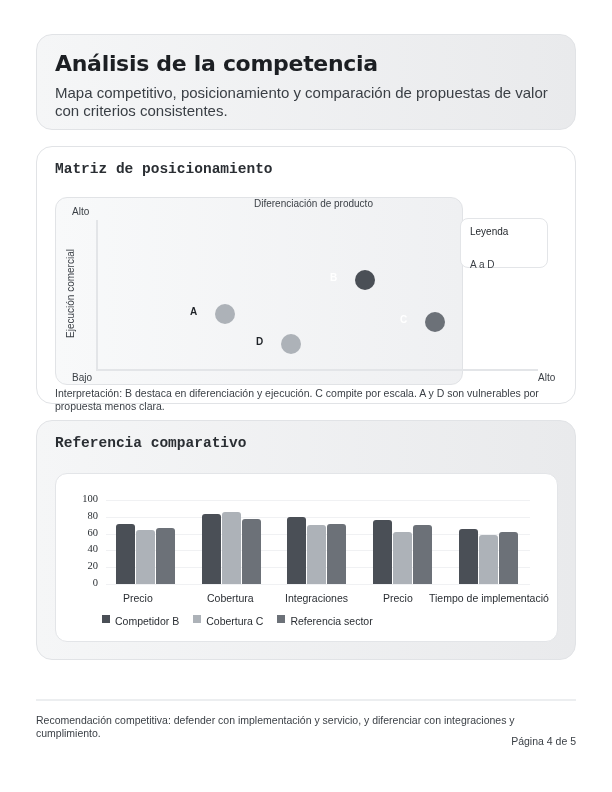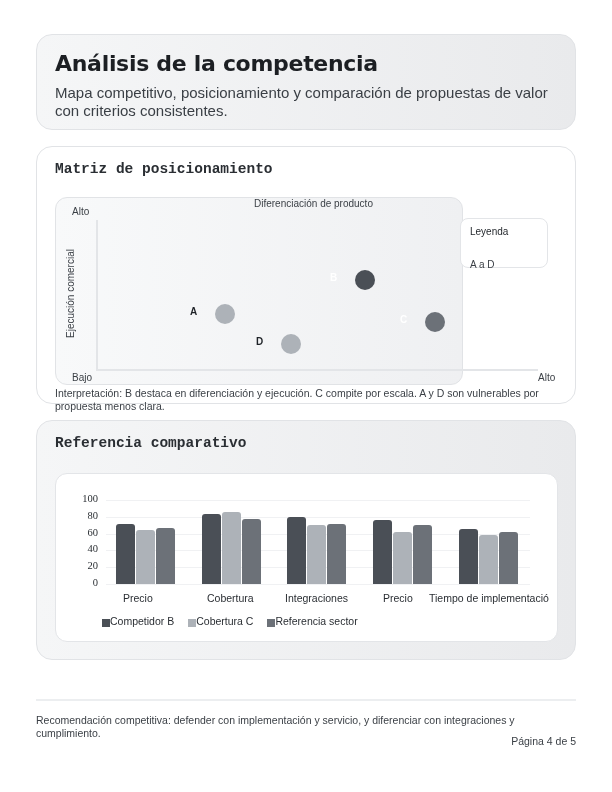--- a/index.html
+++ b/index.html
@@ -27,21 +27,21 @@
     .bench-card { top: 420px; height: 240px; background: linear-gradient(90deg, #f5f6f7 0%, #e9eaec 100%); }
     .bench-card h2 { top: 14px; }
     .chart-panel { position: absolute; left: 18px; top: 52px; width: 503px; height: 169px; background: #ffffff; border: 1px solid #e3e5e8; border-radius: 12px; }
     .plot { position: absolute; left: 50px; top: 26px; width: 424px; height: 84px; font-family: Liberation Serif, serif; }
     .gridline { position: absolute; left: 0; width: 424px; height: 1px; background: #f0f1f3; }
     .ytick { position: absolute; right: 462px; font-size: 10.5px; color: #2a2e33; width: 30px; text-align: right; }
     .group { position: absolute; bottom: 0; width: 60px; height: 84px; }
     .bar { position: absolute; bottom: 0; width: 19px; border-radius: 3px 3px 0 0; }
     .xtick { position: absolute; top: 118px; font-size: 10.5px; color: #2a2e33; white-space: nowrap; text-align: center; }
     .chart-legend { position: absolute; left: 46px; top: 141px; display: flex; gap: 14px; font-size: 10.5px; color: #2a2e33; align-items: center; }
-    .chart-legend .item { display: flex; align-items: flex-end; }
+    .chart-legend .item { display: flex; align-items: flex-start; gap: 5px; }
     .chart-legend .sw { width: 8px; height: 8px; display: inline-block; }
     .bench-note { position: absolute; left: 18px; top: 222px; font-size: 10.5px; color: #3a3f45; }
 
     .footer-rule { position: absolute; left: 36px; top: 699px; width: 540px; height: 2px; background: #eceef0; }
     .footer-text { position: absolute; left: 36px; top: 714px; width: 490px; font-size: 10.5px; color: #3a3f45; line-height: 13px; }
     .page-num { position: absolute; right: 36px; top: 735px; font-size: 10.5px; color: #3a3f45; }
   </style>
 </head>
 <body>
 

